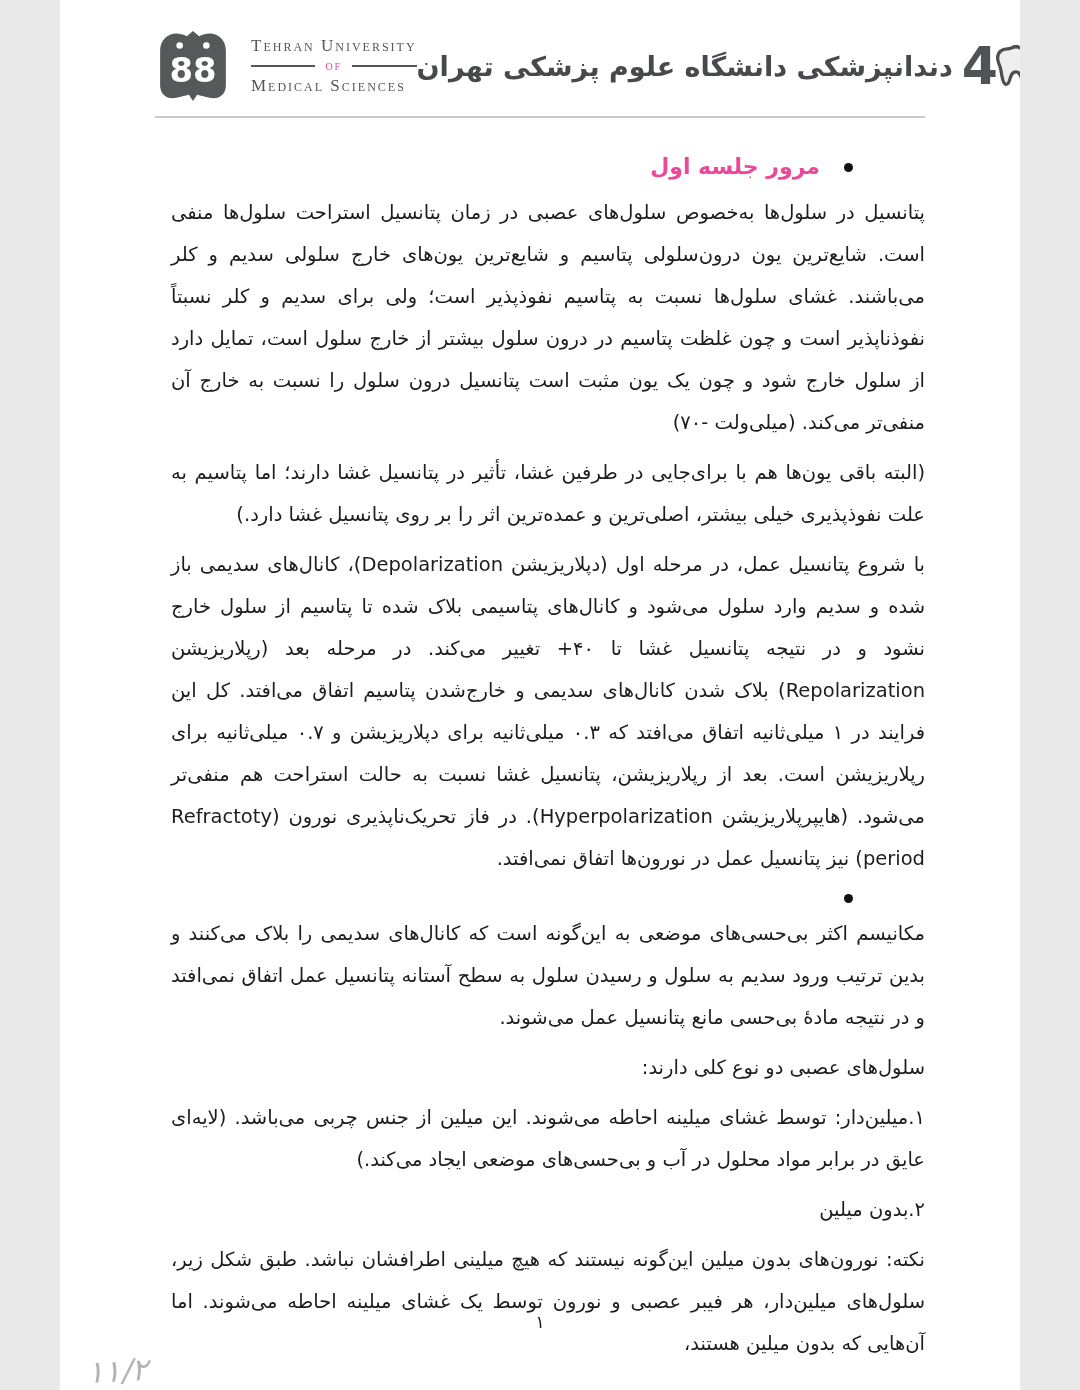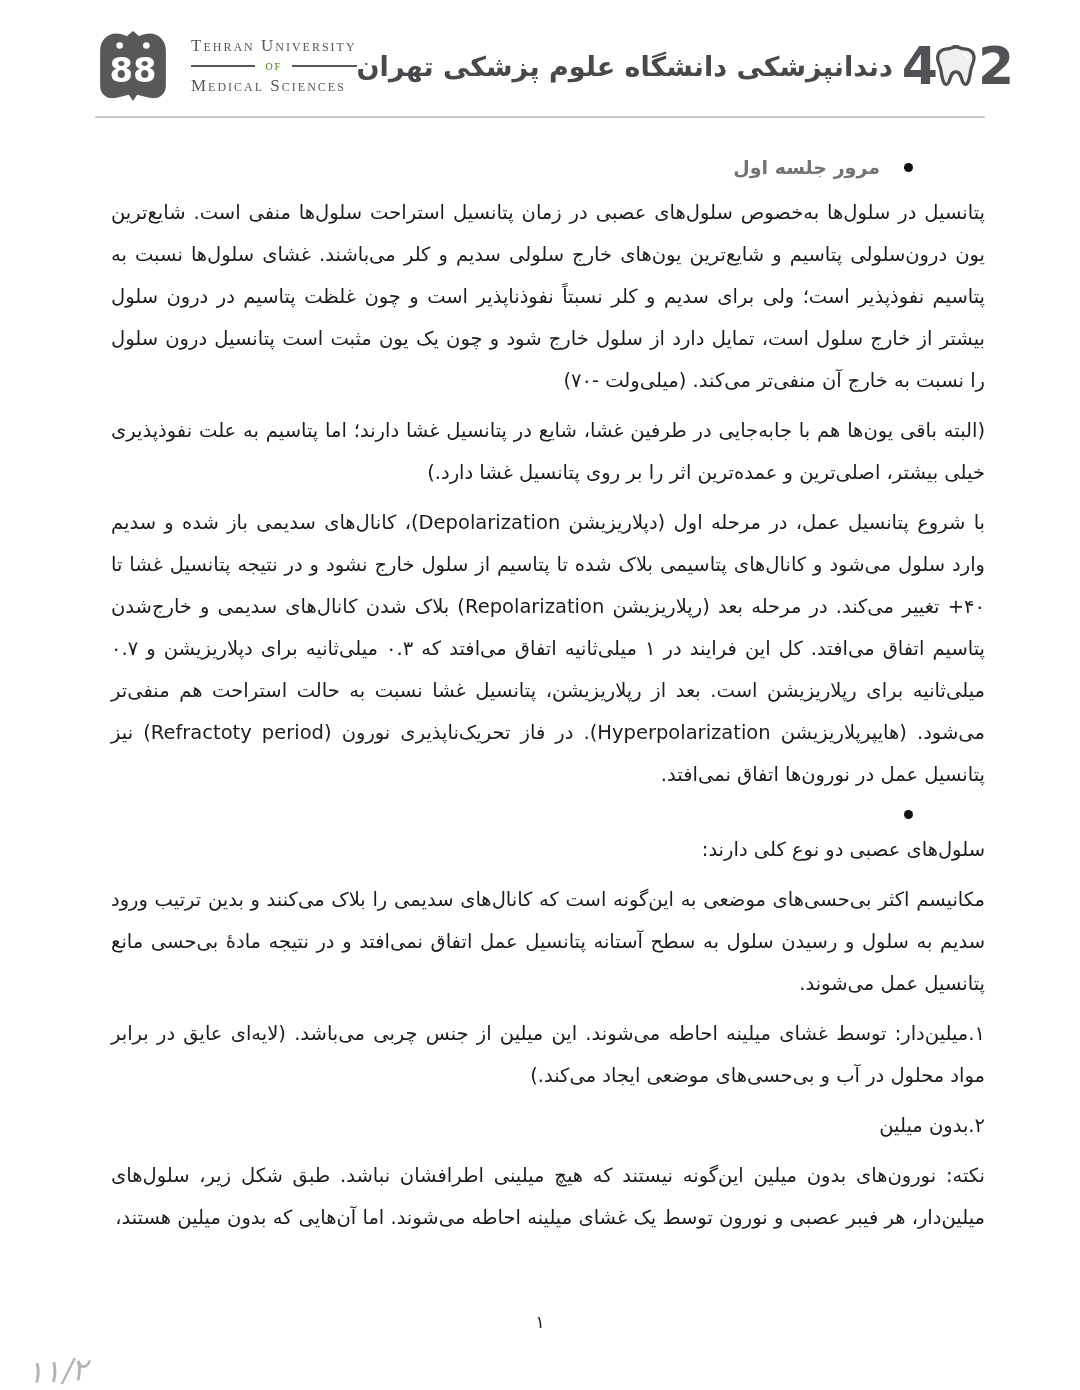--- a/index.html
+++ b/index.html
@@ -1,18 +1,18 @@
 <!DOCTYPE html>
 <html><head>
 <meta charset="utf-8">
 <style>
   html,body{margin:0;padding:0;background:#e9e9e9;}
   .page{
     position:relative;
-    width:1080px;height:1390px;
+    width:960px;height:1390px;
     margin:0 auto;
     background:#ffffff;
     overflow:hidden;
     font-family:"DejaVu Sans", sans-serif;
     color:#1d1d1f;
   }
   
   .header{
     padding:28px 95px 0 95px;
   }
@@ -30,21 +30,21 @@
     font-variant:small-caps;
     font-size:17px;
     letter-spacing:2px;
     line-height:26px;
     white-space:nowrap;
   }
   .wm-of{
     display:flex;align-items:center;gap:10px;
     font-variant:small-caps;
     font-size:14px;letter-spacing:2px;line-height:14px;
-    color:#4d7c0f;
+    color:#ec4899;
   }
   .wm-of .rule{flex:1;height:2px;background:#56575a;}
   .header-right{
     margin-left:auto;
     display:flex;
     align-items:center;
   }
   .faculty-title{
     direction:rtl;
     font-size:27px;
@@ -75,23 +75,23 @@
     text-align:justify;
     font-size:19.5px;
     line-height:42px;
   }
   .heading{
     display:flex;
     align-items:center;
     gap:24px;
     padding-right:72px;
     margin:14px 0 10px 0;
-    font-size:19px;
+    font-size:22px;
     font-weight:bold;
-    color:#737373;
+    color:#ec4899;
     line-height:30px;
     text-align:right;
   }
   .bullet{
     width:9px;height:9px;border-radius:50%;
     background:#111111;
     flex:0 0 auto;
   }
   .para{margin:0 0 8px 16px;}
   .num{direction:ltr;unicode-bidi:isolate;}
@@ -163,31 +163,31 @@
 
   <div class="doc-body">
 
     <div class="heading">
       <span class="bullet"></span>
       <span>مرور جلسه اول</span>
     </div>
 
     <p class="para"><span>پتانسیل در سلول‌ها به‌خصوص سلول‌های عصبی در زمان پتانسیل استراحت سلول‌ها منفی است. شایع‌ترین یون درون‌سلولی پتاسیم و شایع‌ترین یون‌های خارج سلولی سدیم و کلر می‌باشند. غشای سلول‌ها نسبت به پتاسیم نفوذپذیر است؛ ولی برای سدیم و کلر نسبتاً نفوذناپذیر است و چون غلظت پتاسیم در درون سلول بیشتر از خارج سلول است، تمایل دارد از سلول خارج شود و چون یک یون مثبت است پتانسیل درون سلول را نسبت به خارج آن منفی‌تر می‌کند. </span><span class="num">(۷۰- میلی‌ولت)</span></p>
 
-    <p class="para"><span>(البته باقی یون‌ها هم با جابه‌جایی در طرفین غشا، شایع در پتانسیل غشا دارند؛ اما پتاسیم به علت نفوذپذیری خیلی بیشتر، اصلی‌ترین و عمده‌ترین اثر را بر روی پتانسیل غشا دارد.)</span></p>
+    <p class="para"><span>(البته باقی یون‌ها هم با برای‌جایی در طرفین غشا، تأثیر در پتانسیل غشا دارند؛ اما پتاسیم به علت نفوذپذیری خیلی بیشتر، اصلی‌ترین و عمده‌ترین اثر را بر روی پتانسیل غشا دارد.)</span></p>
 
     <p class="para"><span>با شروع پتانسیل عمل، در مرحله اول (دپلاریزیشن Depolarization)، کانال‌های سدیمی باز شده و سدیم وارد سلول می‌شود و کانال‌های پتاسیمی بلاک شده تا پتاسیم از سلول خارج نشود و در نتیجه پتانسیل غشا تا </span><span class="num">+۴۰</span><span> تغییر می‌کند. در مرحله بعد (رپلاریزیشن Repolarization) بلاک شدن کانال‌های سدیمی و خارج‌شدن پتاسیم اتفاق می‌افتد. کل این فرایند در ۱ میلی‌ثانیه اتفاق می‌افتد که ۰.۳ میلی‌ثانیه برای دپلاریزیشن و ۰.۷ میلی‌ثانیه برای رپلاریزیشن است. بعد از رپلاریزیشن، پتانسیل غشا نسبت به حالت استراحت هم منفی‌تر می‌شود. (هایپرپلاریزیشن Hyperpolarization). در فاز تحریک‌ناپذیری نورون (Refractoty period) نیز پتانسیل عمل در نورون‌ها اتفاق نمی‌افتد.</span></p>
 
     <div class="heading">
       <span class="bullet"></span>
     </div>
 
+    <p class="para"><span>مکانیسم اکثر بی‌حسی‌های موضعی به این‌گونه است که کانال‌های سدیمی را بلاک می‌کنند و بدین ترتیب ورود سدیم به سلول و رسیدن سلول به سطح آستانه پتانسیل عمل اتفاق نمی‌افتد و در نتیجه مادهٔ بی‌حسی مانع پتانسیل عمل می‌شوند.</span></p>
+
     <p class="para"><span>سلول‌های عصبی دو نوع کلی دارند:</span></p>
-
-    <p class="para"><span>مکانیسم اکثر بی‌حسی‌های موضعی به این‌گونه است که کانال‌های سدیمی را بلاک می‌کنند و بدین ترتیب ورود سدیم به سلول و رسیدن سلول به سطح آستانه پتانسیل عمل اتفاق نمی‌افتد و در نتیجه مادهٔ بی‌حسی مانع پتانسیل عمل می‌شوند.</span></p>
 
     <p class="para"><span>۱.میلین‌دار: توسط غشای میلینه احاطه می‌شوند. این میلین از جنس چربی می‌باشد. (لایه‌ای عایق در برابر مواد محلول در آب و بی‌حسی‌های موضعی ایجاد می‌کند.)</span></p>
 
     <p class="para"><span>۲.بدون میلین</span></p>
 
     <p class="para"><span>نکته: نورون‌های بدون میلین این‌گونه نیستند که هیچ میلینی اطرافشان نباشد. طبق شکل زیر، سلول‌های میلین‌دار، هر فیبر عصبی و نورون توسط یک غشای میلینه احاطه می‌شوند. اما آن‌هایی که بدون میلین هستند،</span></p>
 
   </div>
 
   <div class="page-number">۱</div>

